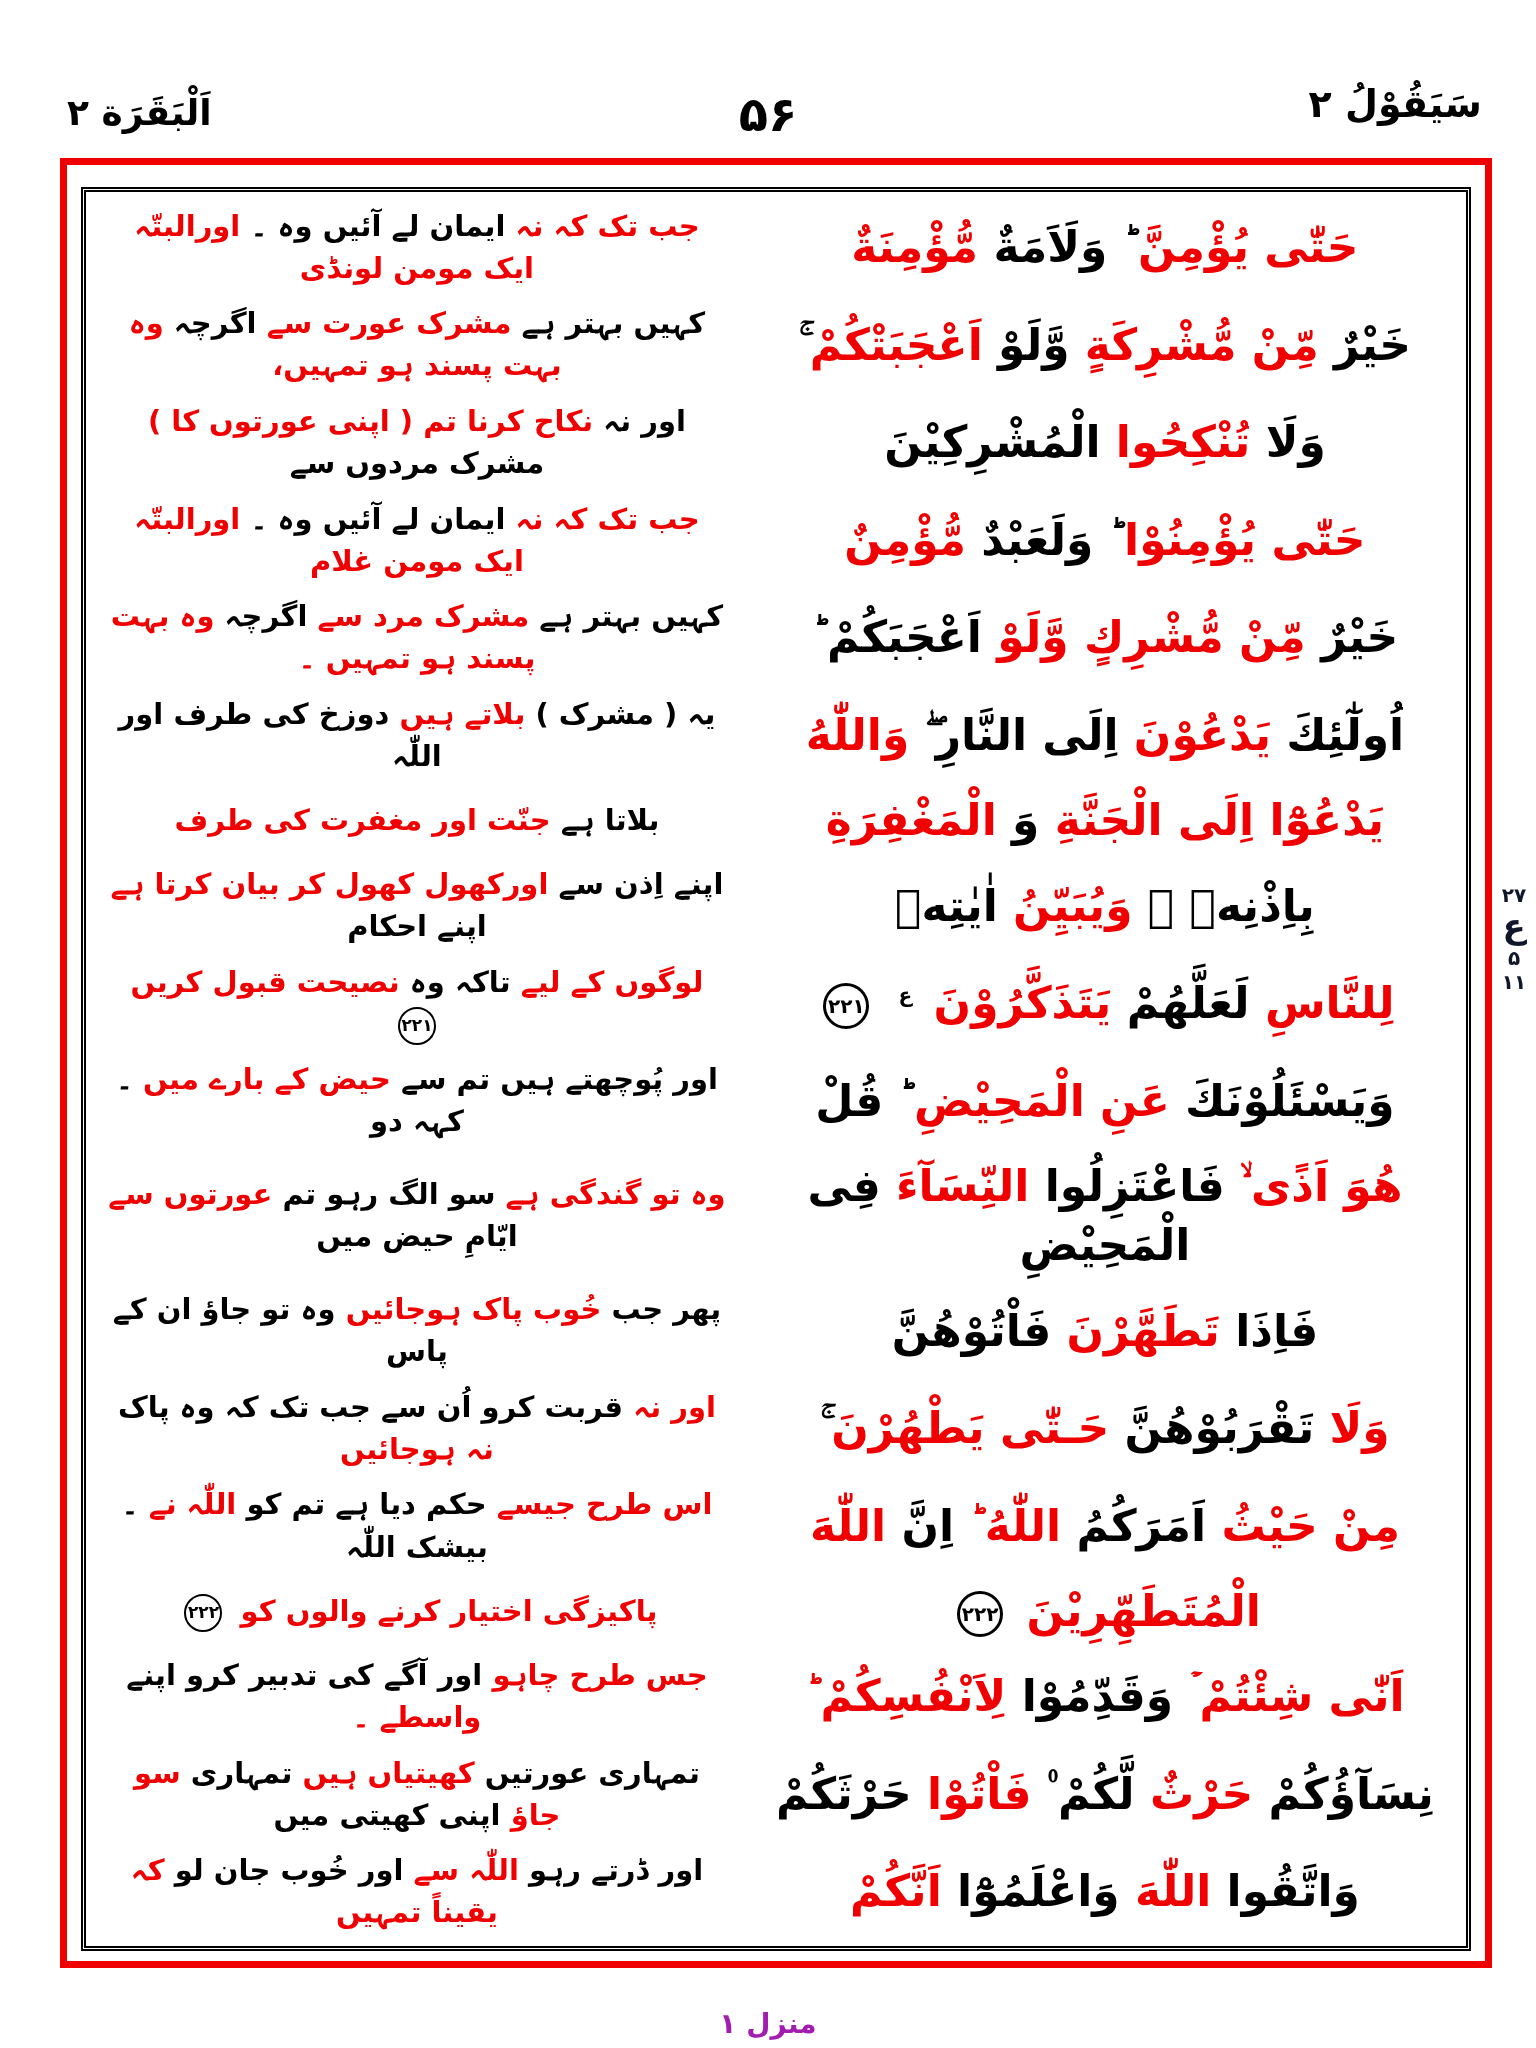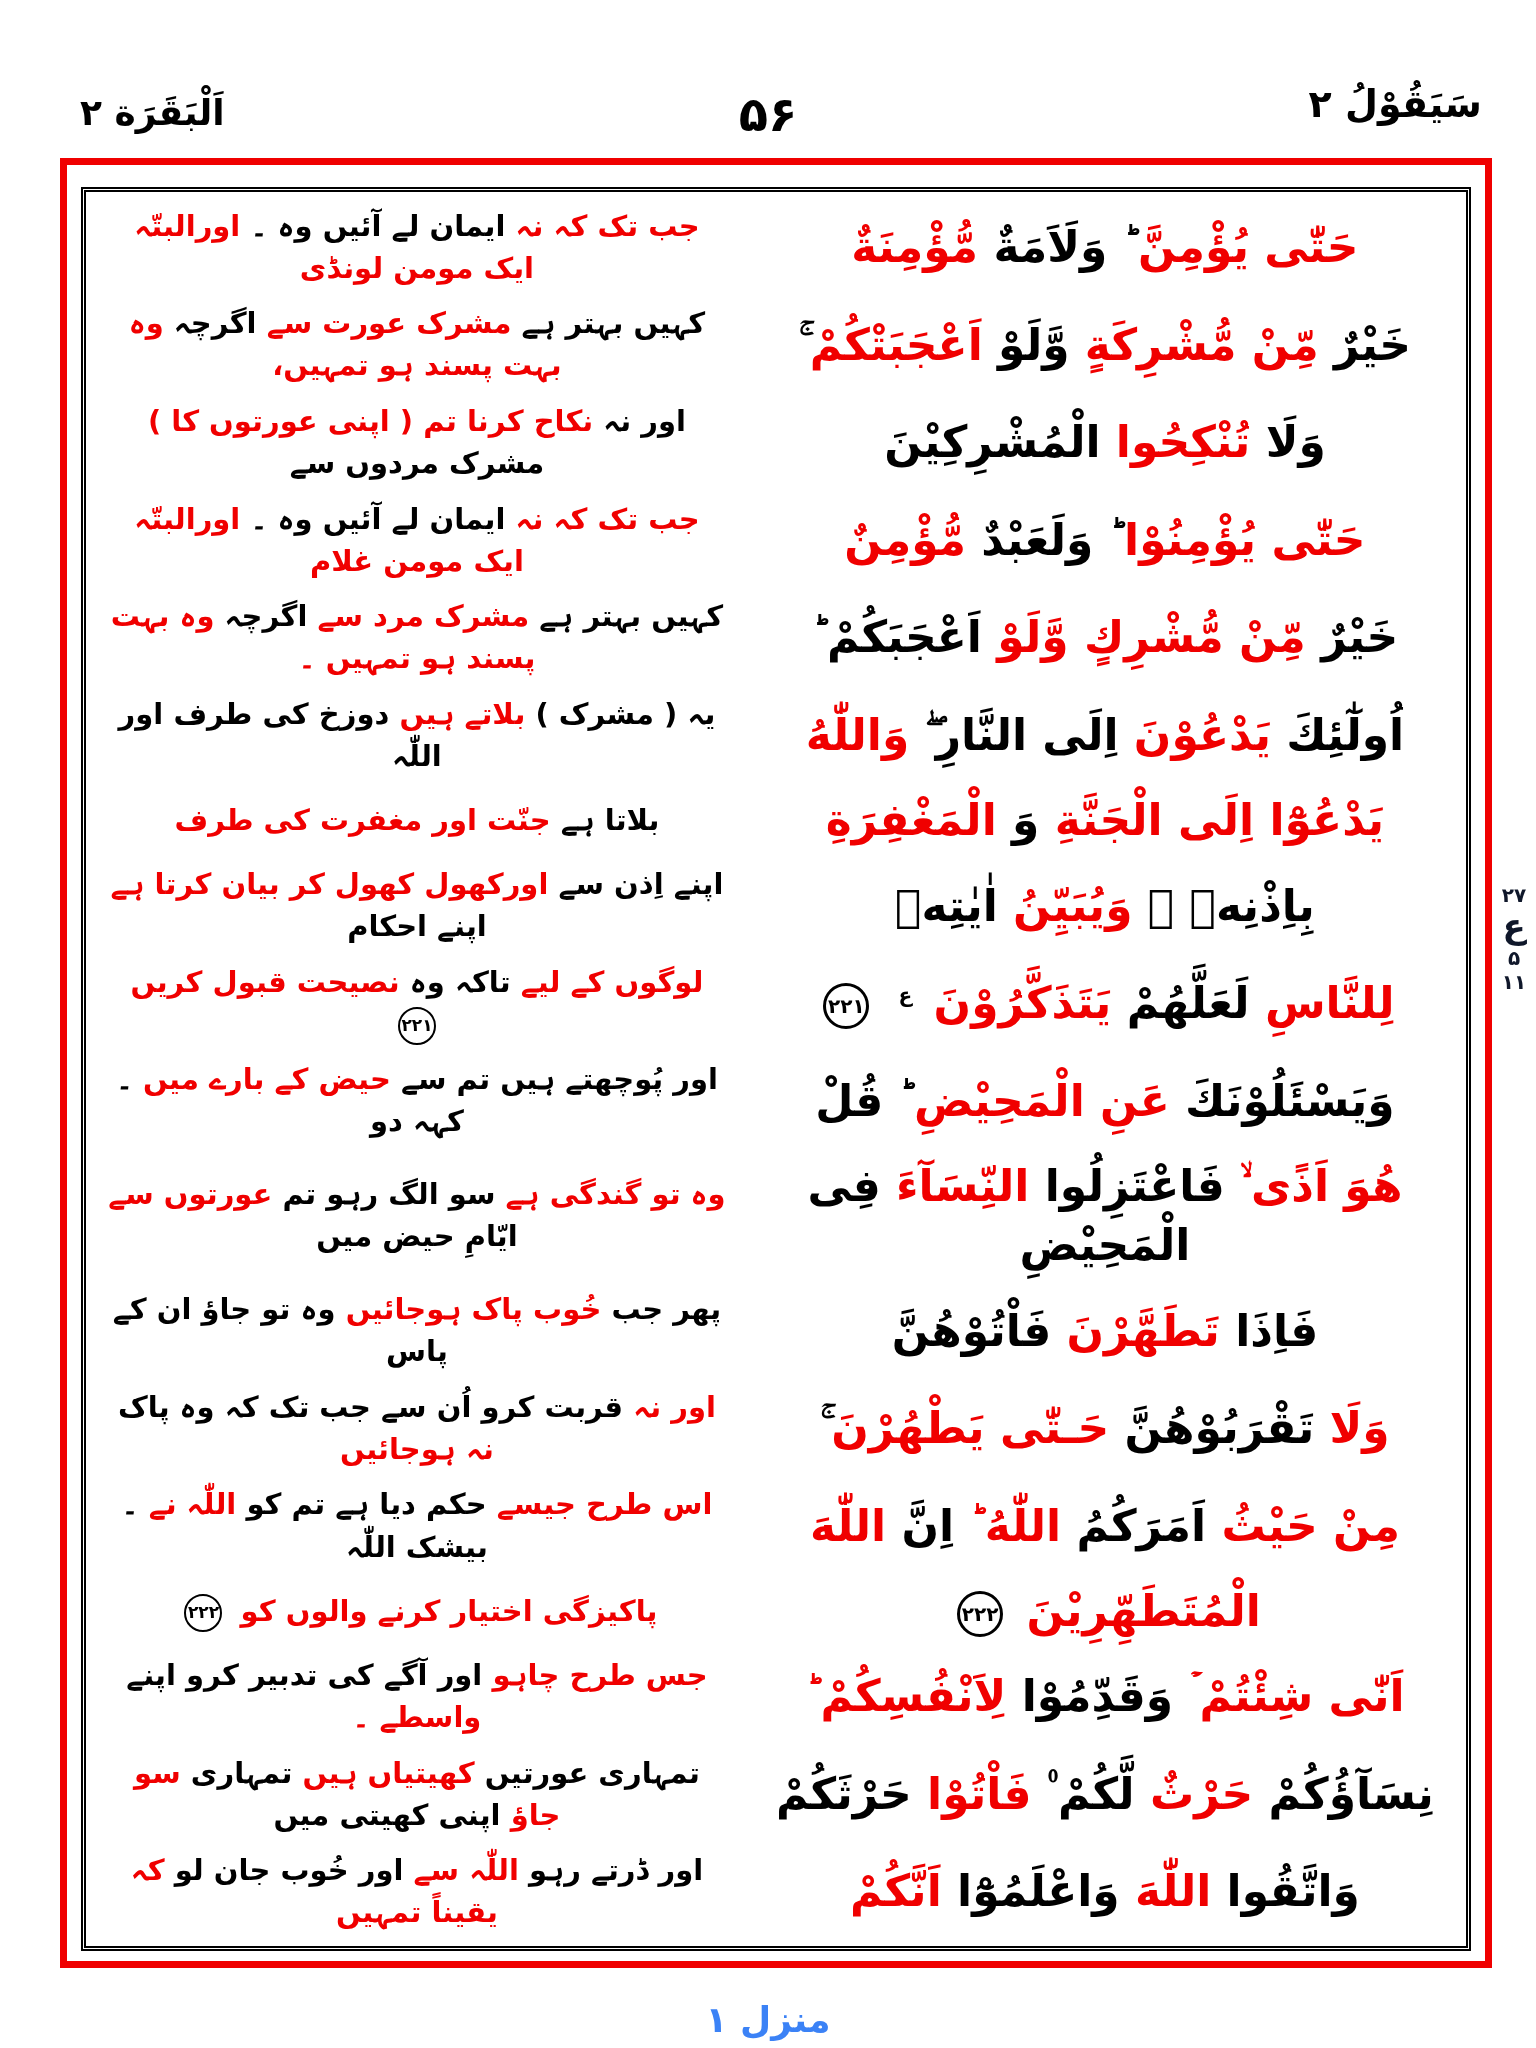--- a/index.html
+++ b/index.html
@@ -1,21 +1,21 @@
 <!DOCTYPE html>
 <html lang="ur"><head>
 <meta charset="utf-8">
 <style>
   html,body{margin:0;padding:0;}
   body{
     width:1536px;height:2048px;position:relative;background:#ffffff;
     font-family:"DejaVu Sans",sans-serif;overflow:hidden;
   }
   .hdr-item{position:absolute;font-weight:bold;color:#000;white-space:nowrap;}
-  .hdr-left{left:80px;top:92px;font-size:36px;}
+  .hdr-left{left:67px;top:92px;font-size:36px;}
   .hdr-center{left:50%;transform:translateX(-50%);top:86px;font-size:48px;}
   .hdr-right{right:54px;top:82px;font-size:38px;}
 
   .frame{
     position:absolute;left:60px;top:158px;right:44px;bottom:80px;
     border:7px solid #f00000;background:#fff;
   }
   .inner{
     position:absolute;left:14px;top:22px;right:14px;bottom:10px;
     border:5px double #000;
@@ -47,21 +47,21 @@
   .ruku-sup{font-size:20px;vertical-align:super;color:#000;margin:0 6px;}
   .margin-marker{
     position:absolute;right:2px;top:884px;width:40px;
     display:flex;flex-direction:column;align-items:center;gap:2px;
     color:#0f172a;font-weight:bold;line-height:1.1;
   }
   .margin-marker .mm-num{font-size:20px;}
   .margin-marker .mm-ain{font-size:34px;}
   .footer{
     position:absolute;left:0;right:0;bottom:8px;text-align:center;
-    font-size:36px;font-weight:bold;color:#3b82f6;
+    font-size:28px;font-weight:bold;color:#a21caf;
   }
 </style>
 </head>
 <body>
 
 <div class="hdr-item hdr-left" dir="rtl">اَلْبَقَرَة ۲</div>
 <div class="hdr-item hdr-center" dir="rtl">۵۶</div>
 <div class="hdr-item hdr-right" dir="rtl">سَيَقُوْلُ ۲</div>
 
 <div class="frame">

